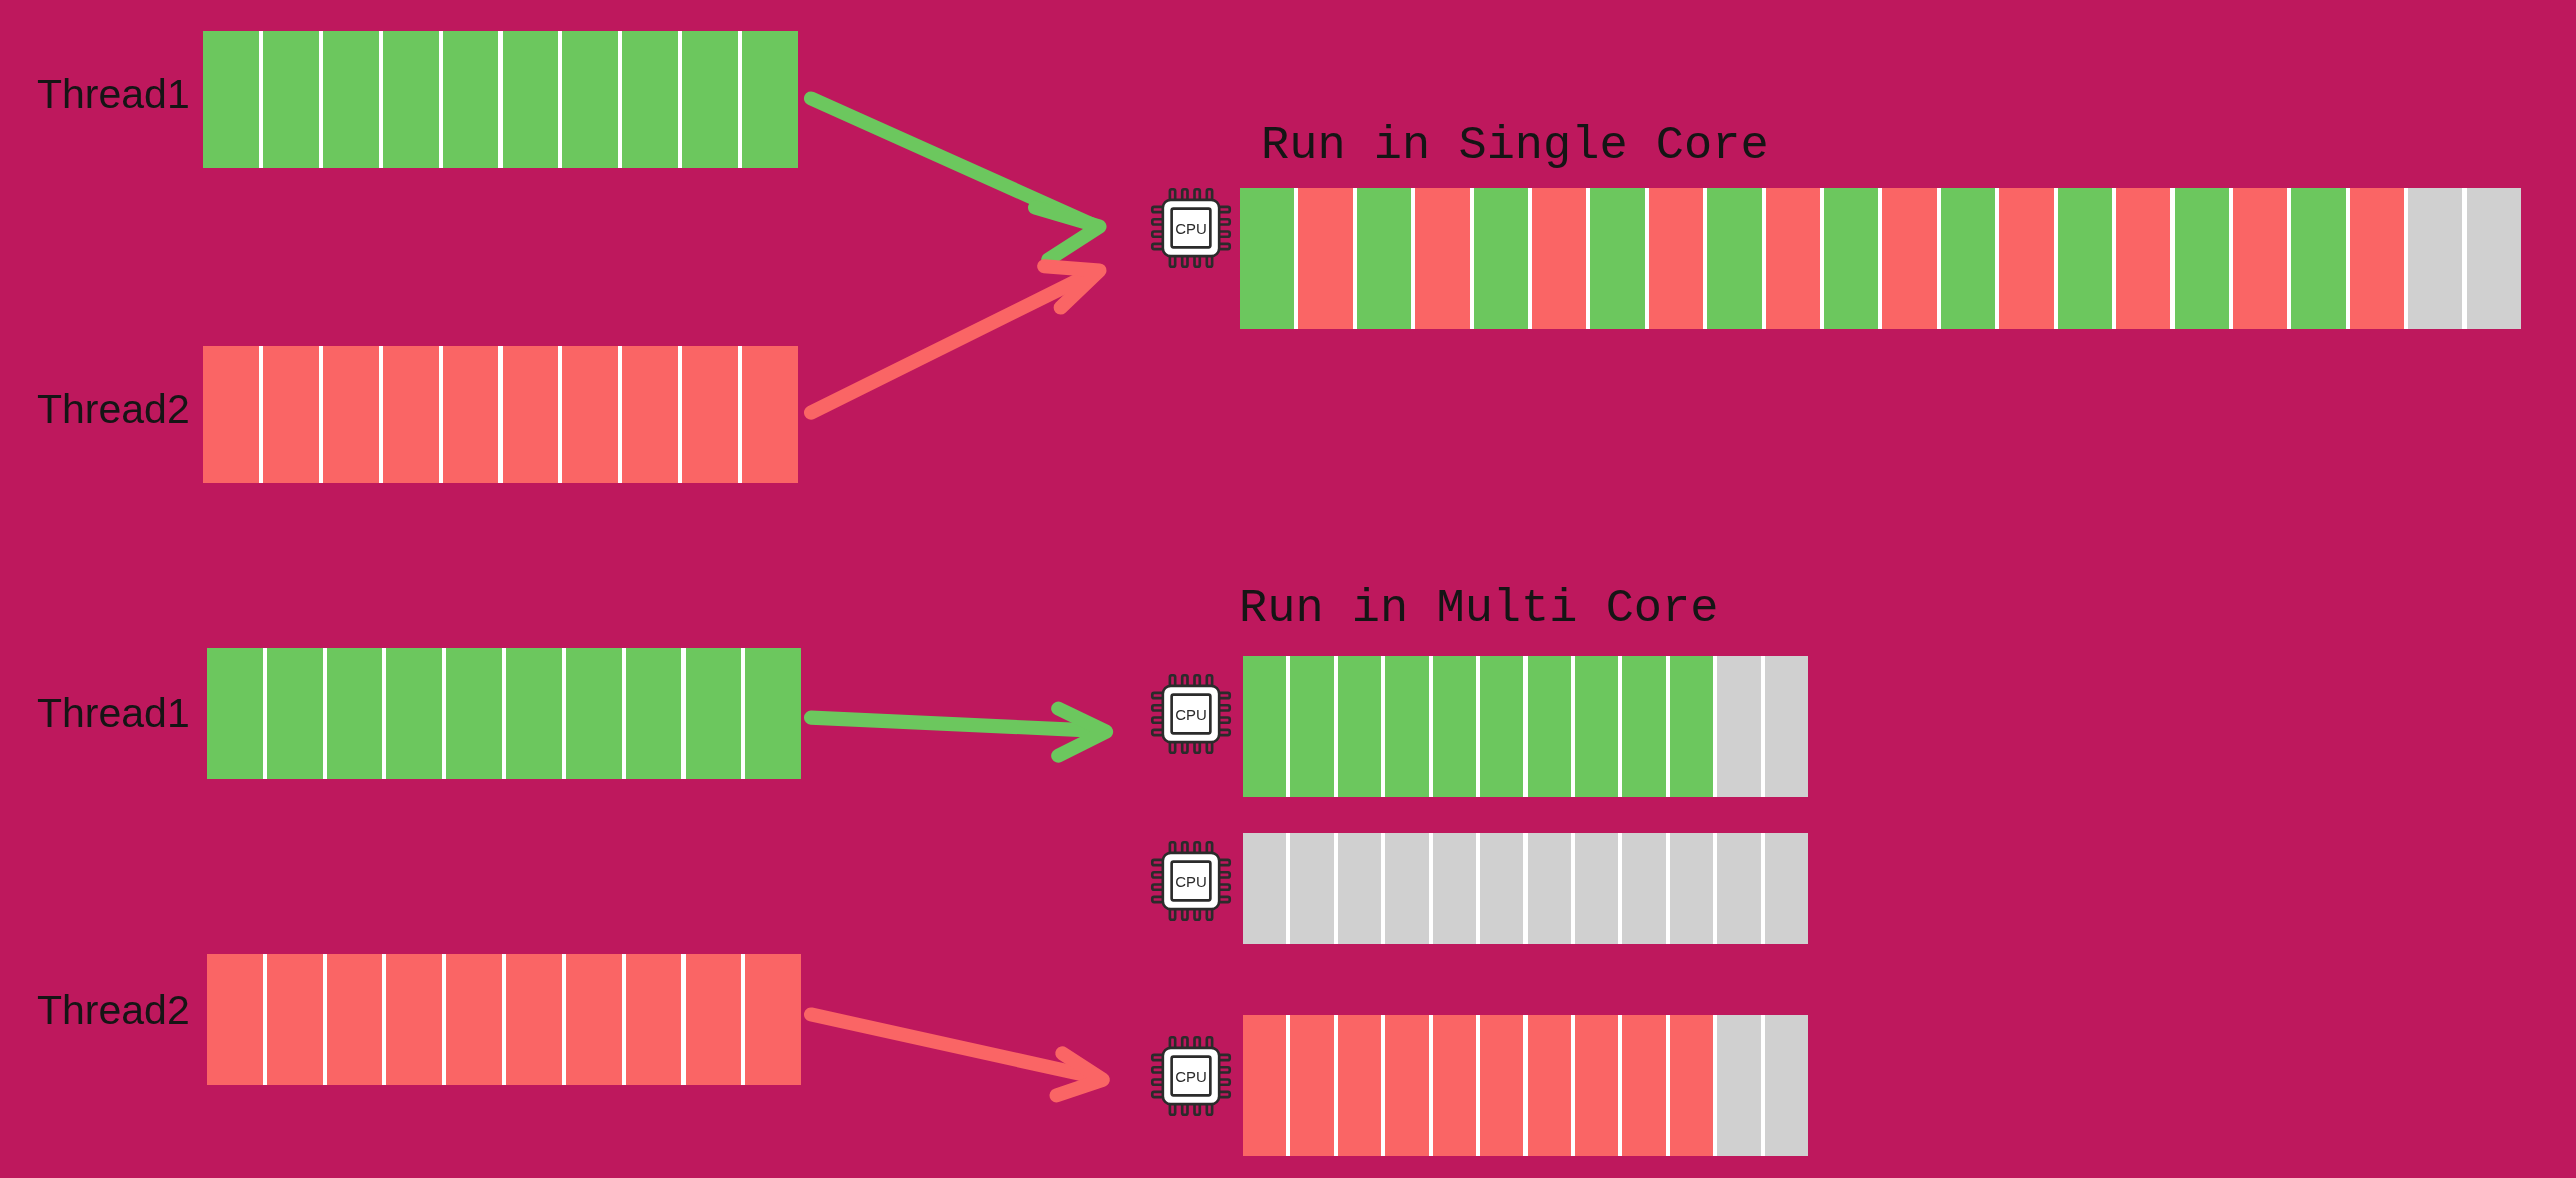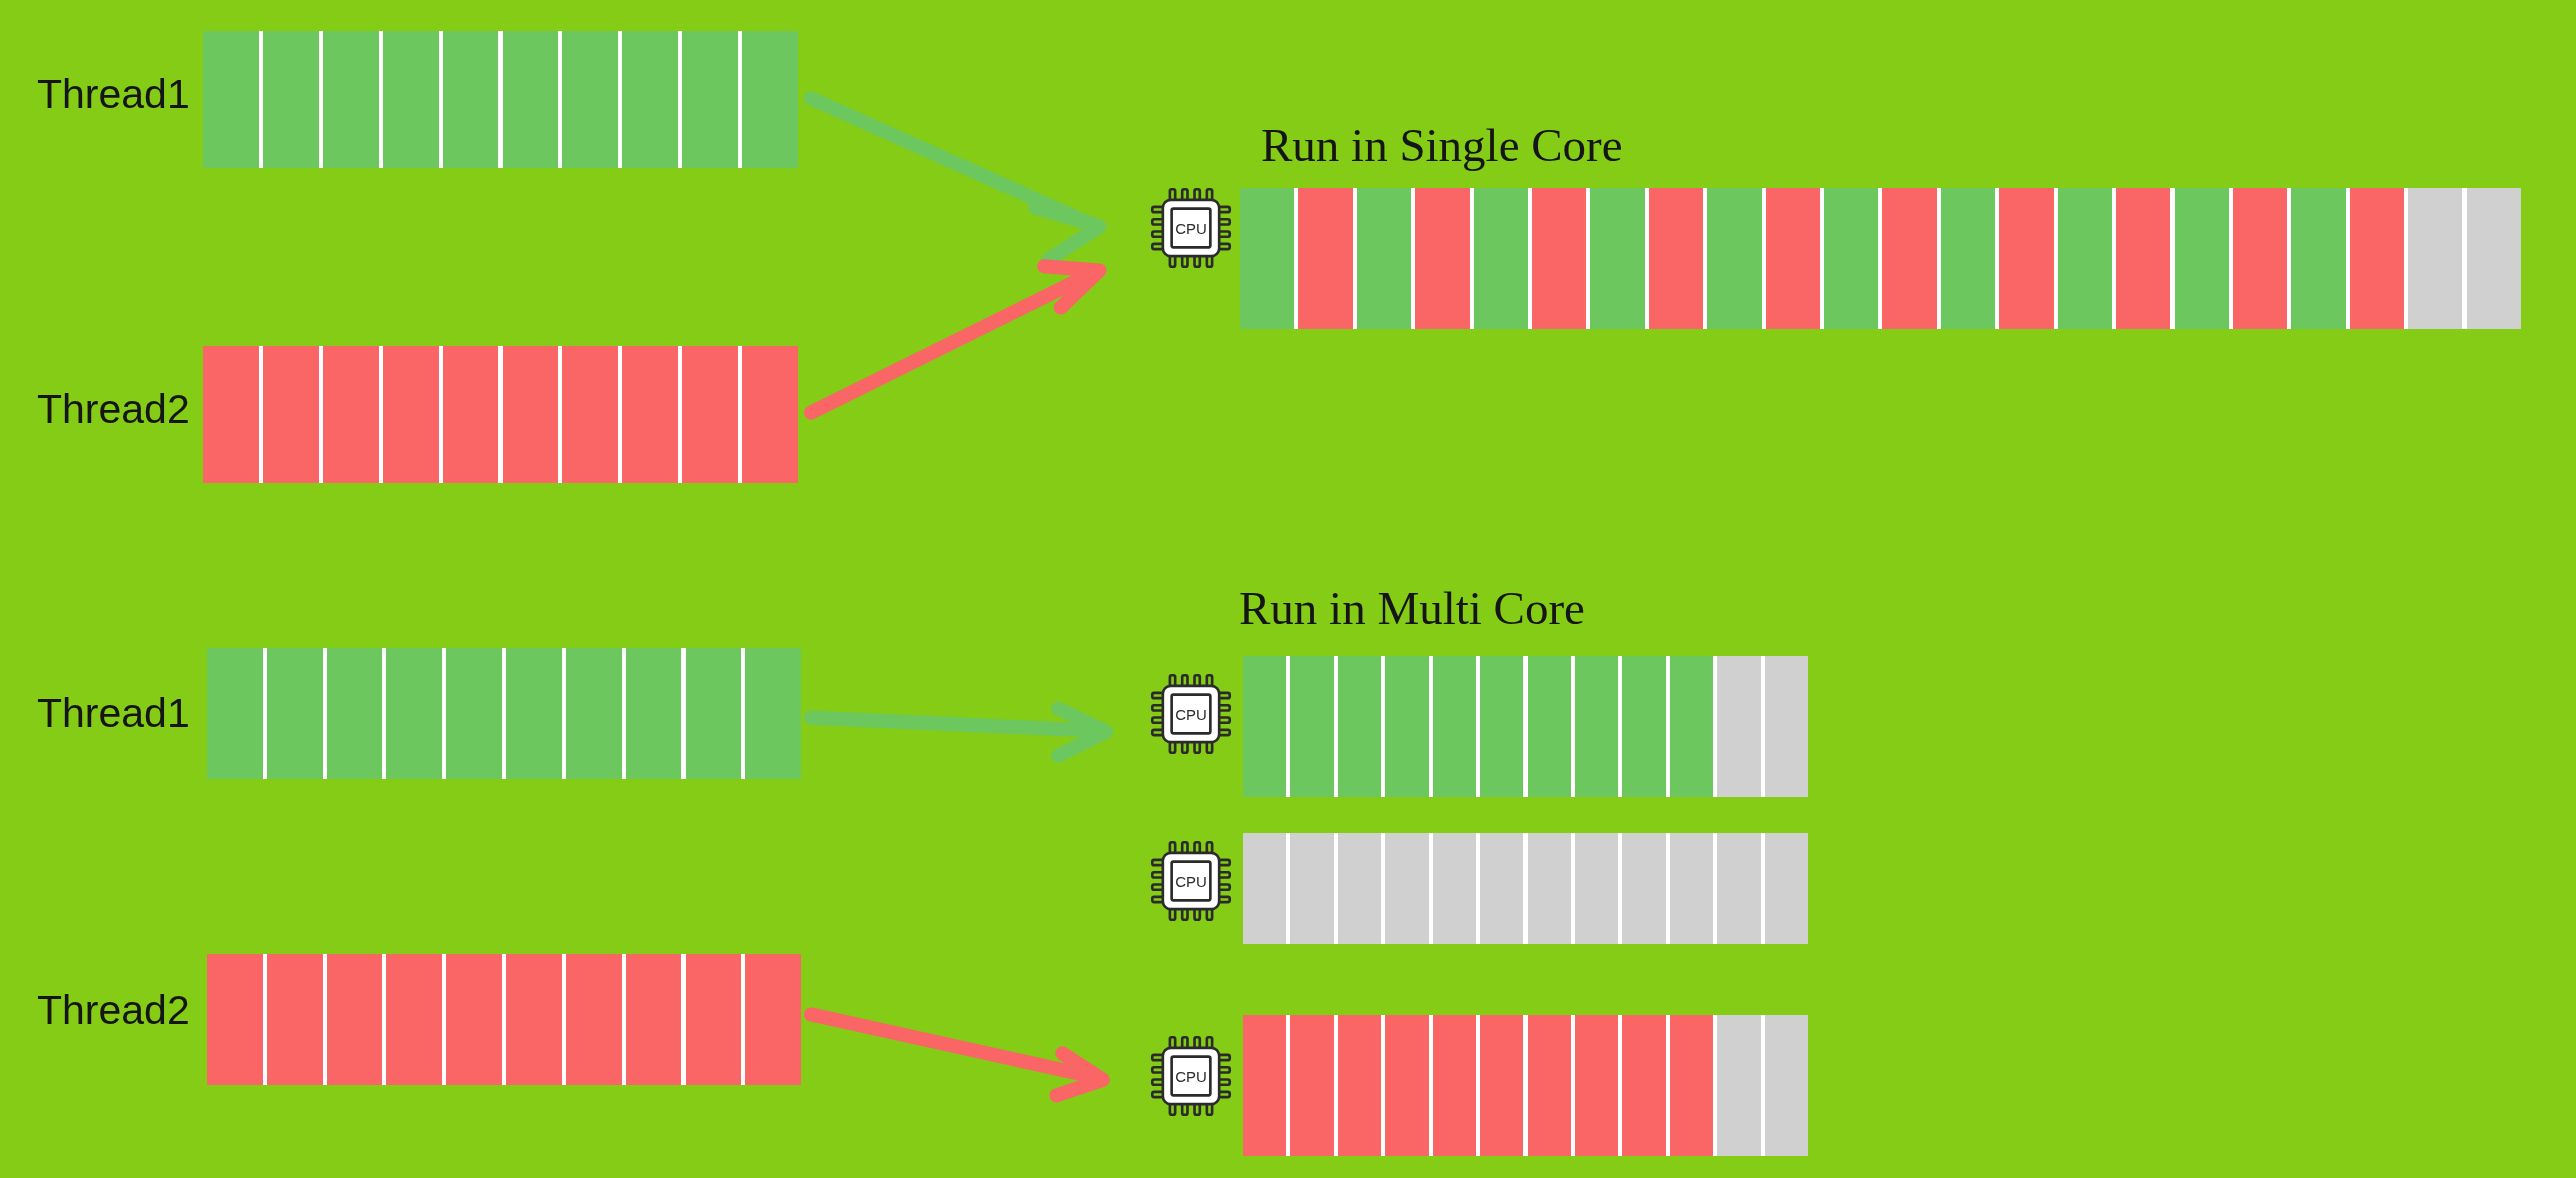--- a/index.html
+++ b/index.html
@@ -9,40 +9,40 @@
     background: #ffffff;
   }
   body {
     font-family: "Liberation Sans", sans-serif;
     -webkit-font-smoothing: antialiased;
   }
   #canvas {
     position: relative;
     width: 2576px;
     height: 1179px;
-    background: #84cc16;
+    background: #be185d;
     overflow: hidden;
   }
 
   
   .thread-label {
     position: absolute;
     font-family: "Liberation Sans", sans-serif;
     font-size: 41px;
     font-weight: 400;
     color: #151515;
     letter-spacing: 0px;
     white-space: nowrap;
     line-height: 1;
   }
 
   
   .section-title {
     position: absolute;
-    font-family: Liberation Serif, serif;
+    font-family: Liberation Mono, monospace;
     font-size: 47px;
     font-weight: 400;
     color: #151515;
     white-space: nowrap;
     line-height: 1;
   }
 
   
   .bar {
     position: absolute;

